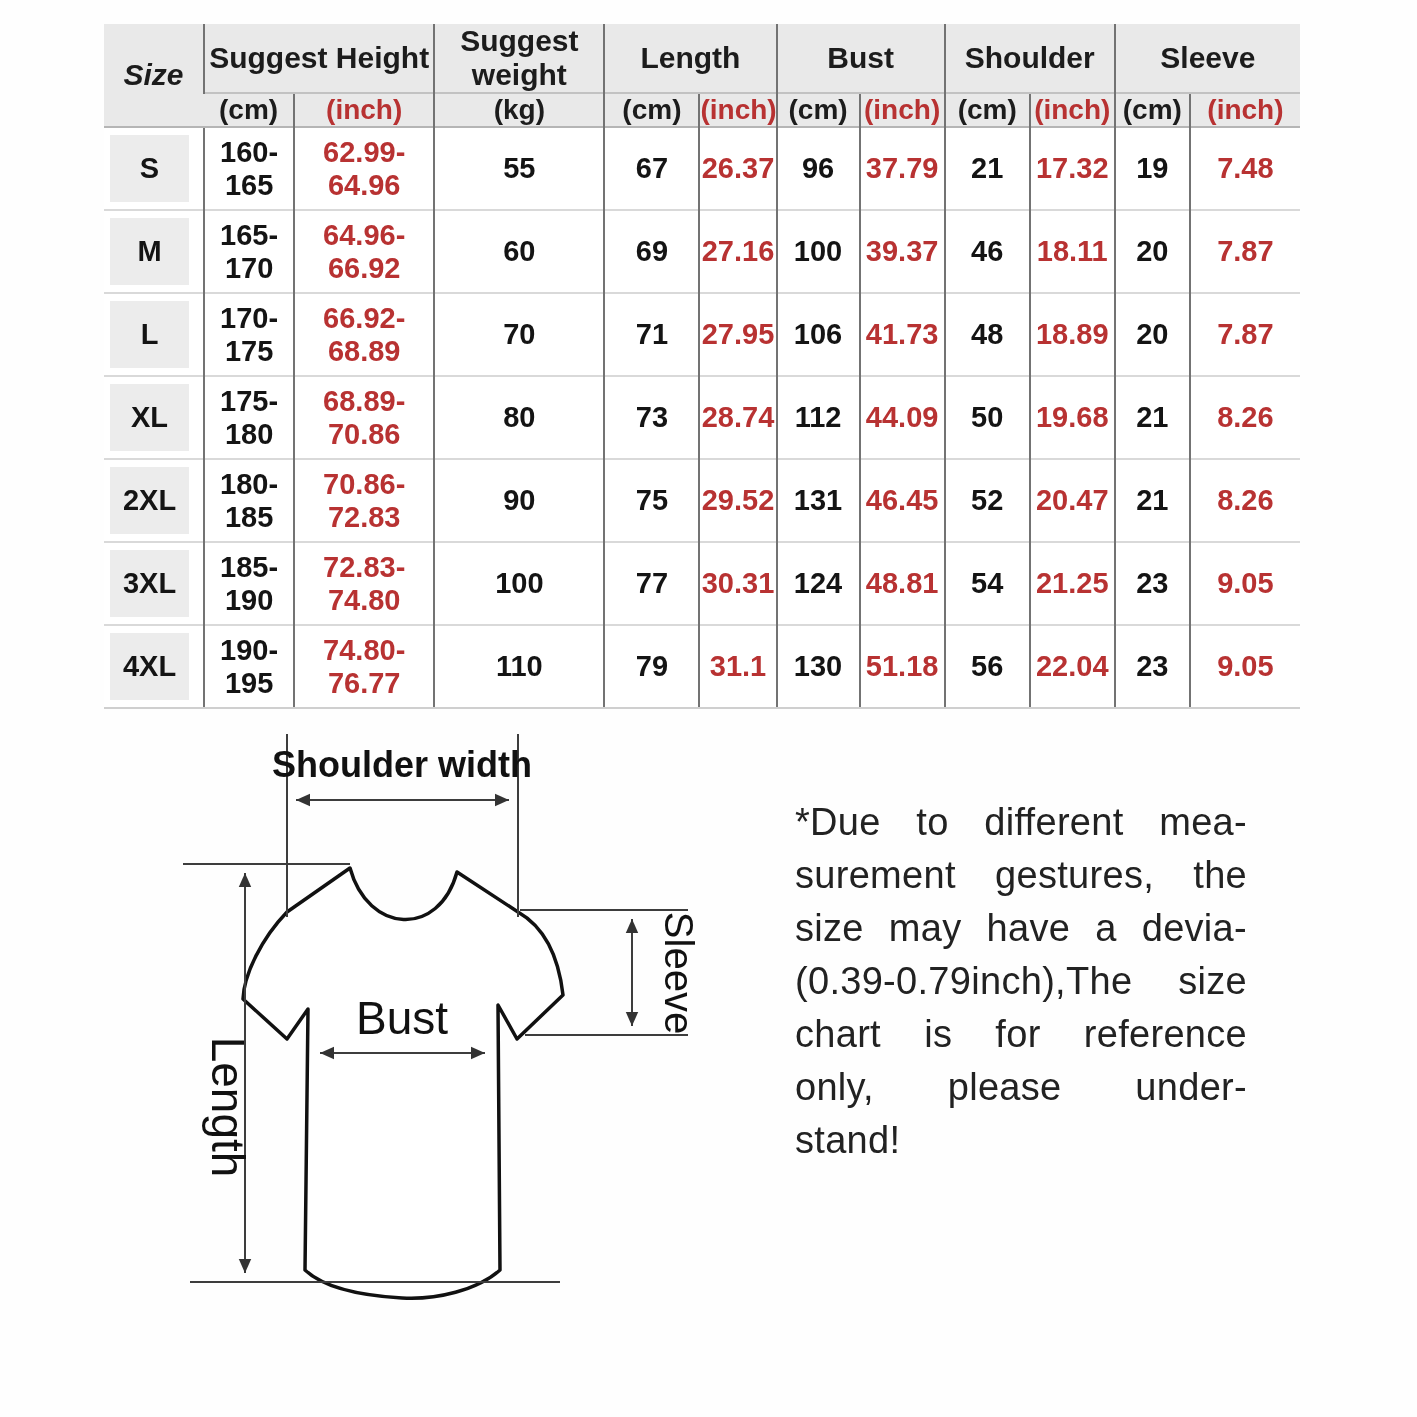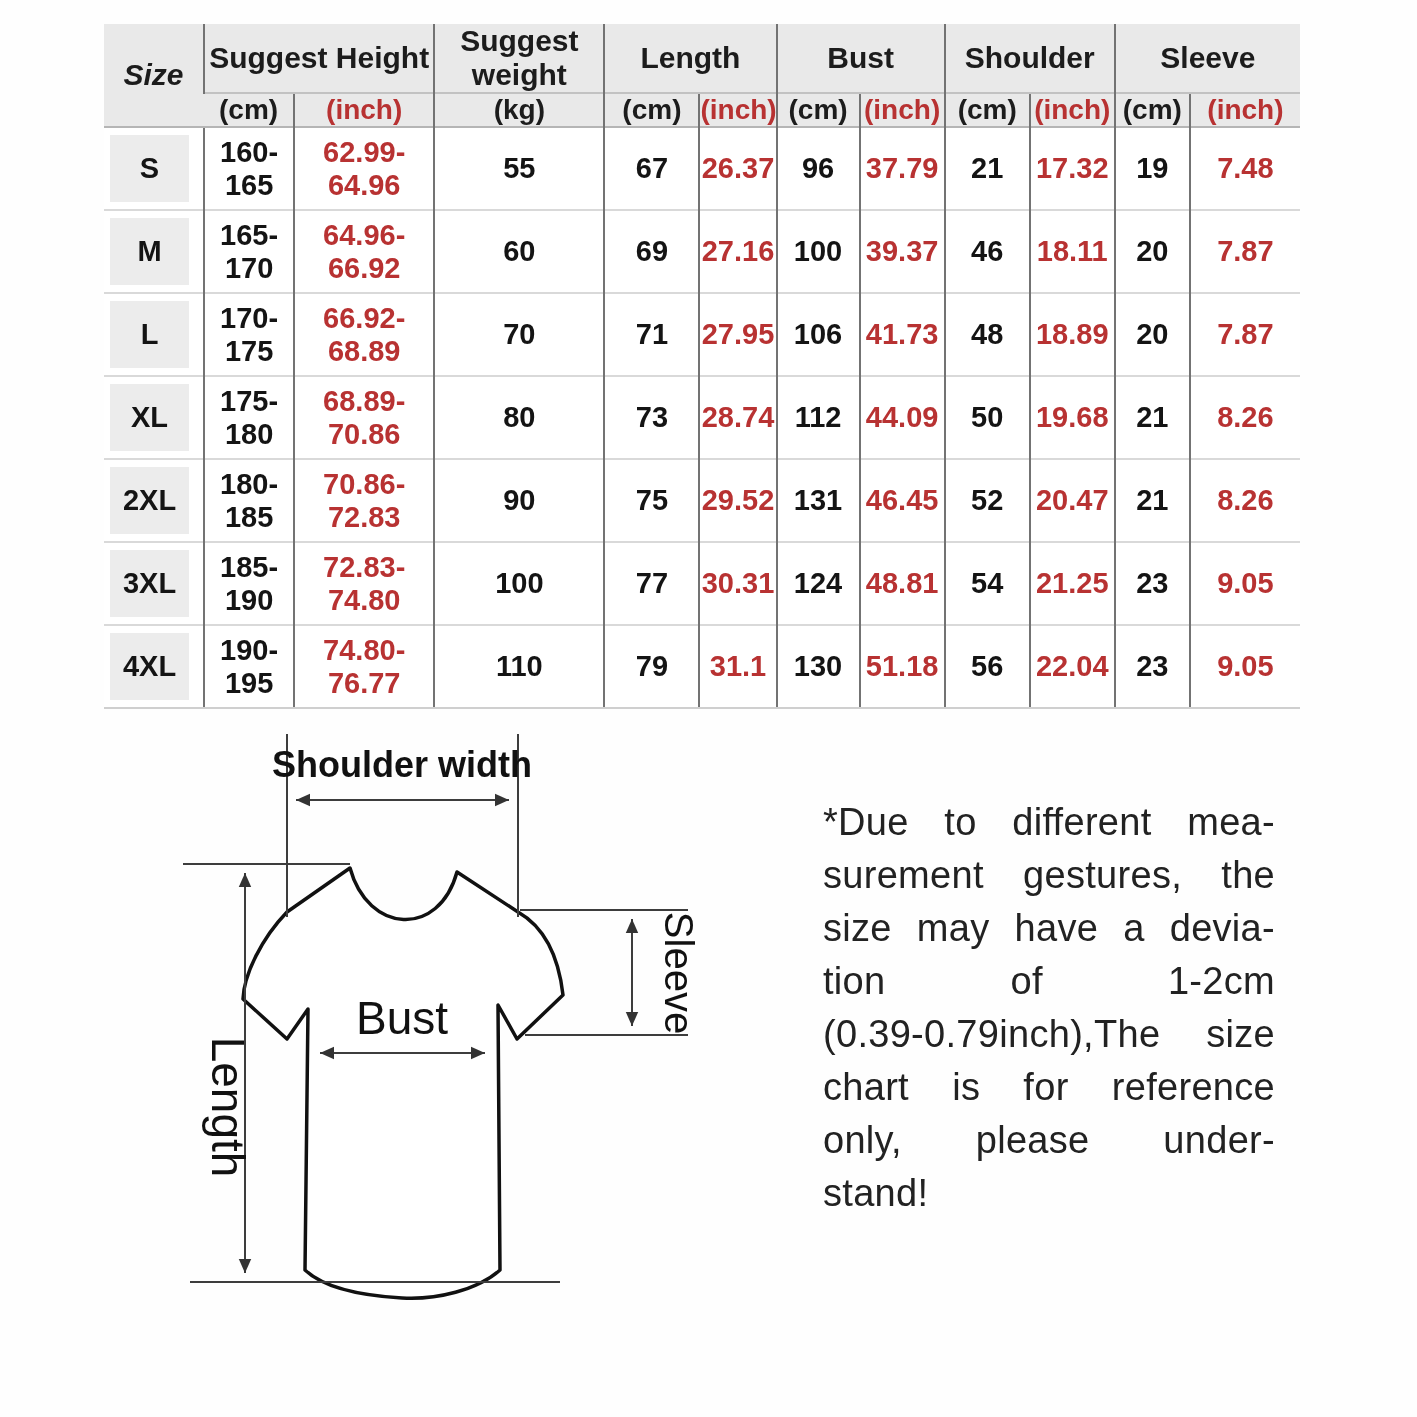--- a/index.html
+++ b/index.html
@@ -53,21 +53,21 @@
   .diagram svg{width:100%;height:100%;}
   .diagram .mline{stroke:#3d3d3d;stroke-width:2;fill:none;}
   .diagram .shirt{stroke:#111;stroke-width:3.5;fill:#fff;stroke-linejoin:round;}
   .diagram text{fill:#111;font-family:"Liberation Sans", sans-serif;}
   .lbl-shoulder{font-size:36px;font-weight:600;}
   .lbl-big{font-size:46px;font-weight:500;}
   .lbl-sleeve{font-size:40px;font-weight:500;}
   
   .note{
     position:absolute;left:795px;top:796px;width:452px;
-    font-size:38px;line-height:53px;color:#222;letter-spacing:0.3px;margin-left:28px;
+    font-size:38px;line-height:53px;color:#222;letter-spacing:0.3px;
   }
   .note-line{
     text-align:justify;text-align-last:justify;text-justify:distribute;
     white-space:nowrap;
   }
   .note-line.last{text-align-last:left;}
 </style>
 </head>
 <body>
 
@@ -270,18 +270,17 @@
 
     <text class="lbl-big" x="262" y="312" text-anchor="middle">Bust</text>
     <line class="mline" x1="180" y1="331" x2="345" y2="331" marker-start="url(#arr)" marker-end="url(#arr)"></line>
   </svg>
 </div>
 
 <div class="note">
     <div class="note-line">*Due to different mea-</div>
     <div class="note-line">surement gestures, the</div>
     <div class="note-line">size may have a devia-</div>
-    <div class="note-line">tion of 1-2cm</div>
     <div class="note-line">(0.39-0.79inch),The size</div>
     <div class="note-line">chart is for reference</div>
     <div class="note-line">only, please under-</div>
     <div class="note-line last">stand!</div>
   </div>
 
 </body></html>

